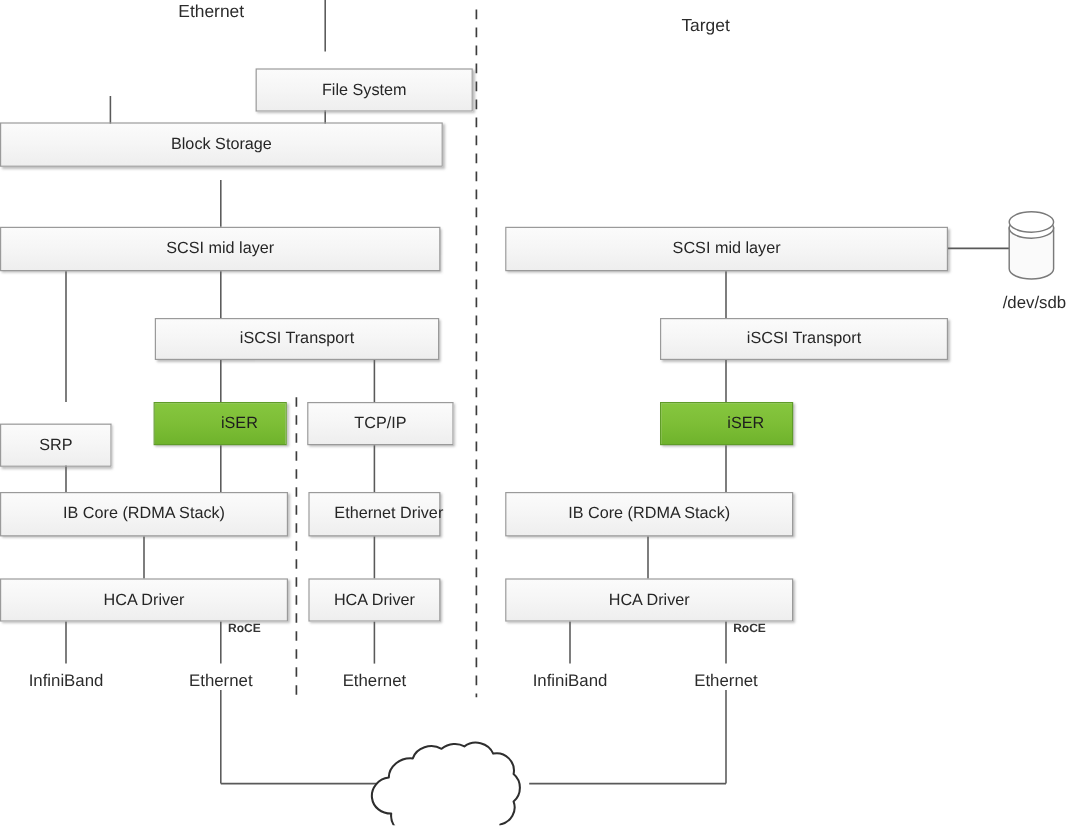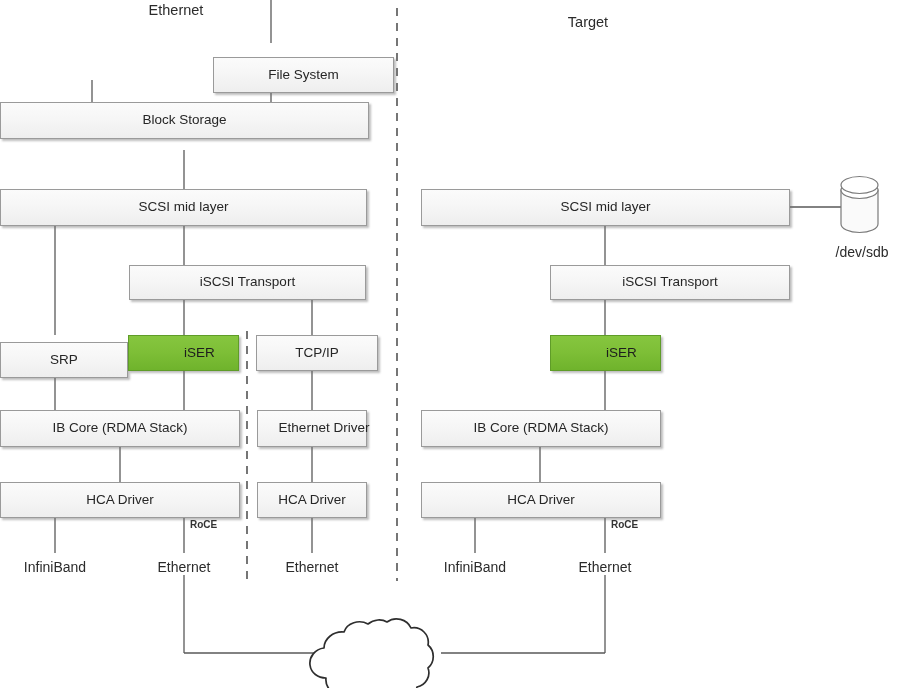--- a/index.html
+++ b/index.html
@@ -152,21 +152,21 @@
   <div class="caption head center" style="left:588px; top:14px;">Target</div>
 
   <div class="node" style="left:185px; top:57px; width:181px; height:36px;margin-left:28px;">File System</div>
 
   <div class="node" style="left:0px; top:102px; width:369px; height:37px;">Block Storage</div>
 
   <div class="node" style="left:0px; top:189px; width:367px; height:37px;">SCSI mid layer</div>
 
   <div class="node" style="left:129px; top:265px; width:237px; height:35px;">iSCSI Transport</div>
 
-  <div class="node" style="left:0px; top:342px; width:128px; height:36px;">SRP</div>
+  <div class="node" style="left:0px; top:353px; width:93px; height:36px;">SRP</div>
 
   <div class="node green" style="left:128px; top:335px; width:111px; height:36px;">iSER</div>
 
   <div class="node" style="left:256px; top:335px; width:122px; height:36px;">TCP/IP</div>
 
   <div class="node" style="left:0px; top:410px; width:240px; height:37px;">IB Core (RDMA Stack)</div>
 
   <div class="node" style="left:257px; top:410px; width:110px; height:37px;padding-left:24px;">Ethernet Driver</div>
 
   <div class="node" style="left:0px; top:482px; width:240px; height:36px;">HCA Driver</div>

